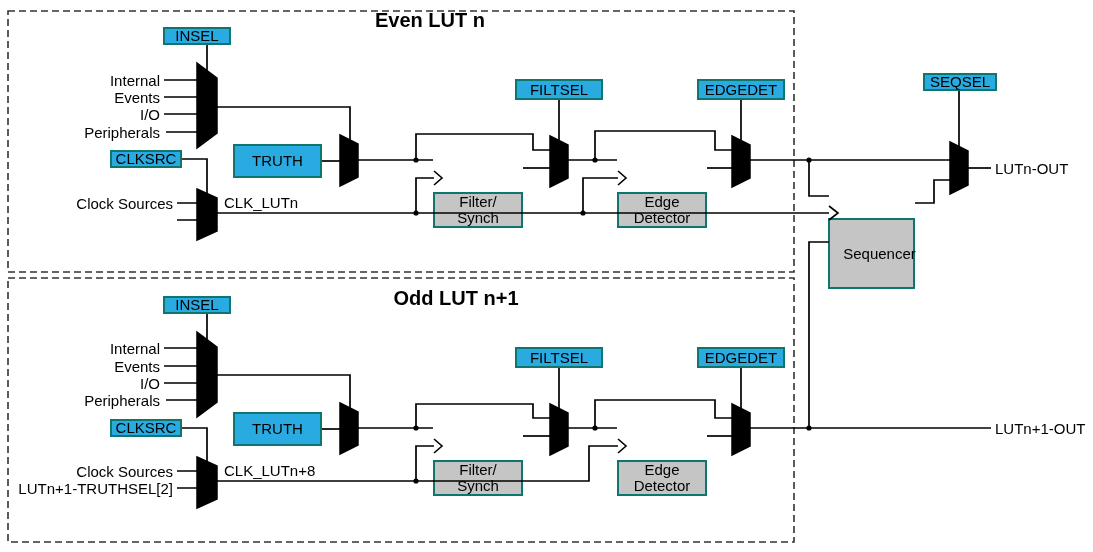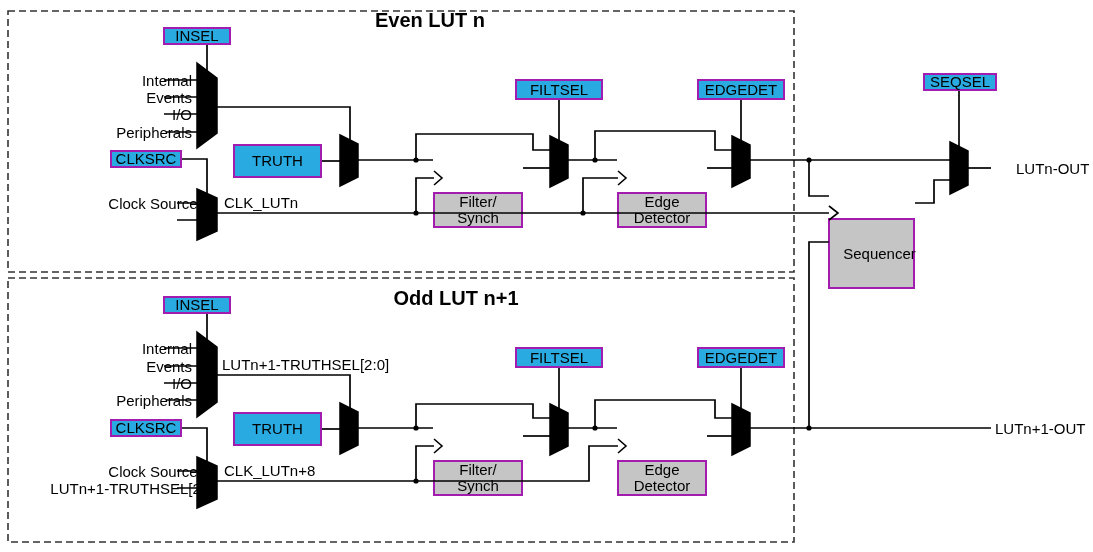--- a/index.html
+++ b/index.html
@@ -1,24 +1,24 @@
 <!DOCTYPE html>
 <html><head>
 <meta charset="utf-8">
 <style>
   html,body{margin:0;padding:0;background:#fff;}
   body{font-family:"Liberation Sans",sans-serif;color:#000;}
   #stage{position:relative;width:1093px;height:552px;background:#fff;overflow:hidden;}
-  .box{position:absolute;box-sizing:border-box;border:2px solid #a21caf;display:flex;
+  .box{position:absolute;box-sizing:border-box;border:2px solid #0f766e;display:flex;
        flex-direction:column;align-items:center;justify-content:center;text-align:center;
        z-index:1;font-size:15px;line-height:16px;}
   .blue{background:#29ABE2;}
   .gray{background:#C5C5C5;margin-top:40px;}
   .lbl{position:absolute;z-index:3;font-size:15px;line-height:17px;white-space:nowrap;}
-  .rt{text-align:right;padding-left:32px;}
+  .rt{text-align:right;}
   .title{font-weight:bold;font-size:20px;transform:translateX(-50%);}
   svg.wires{position:absolute;left:0;top:0;z-index:2;pointer-events:none;}
   .wire{stroke:#000;stroke-width:1.7;fill:none;}
   .mux{fill:#000;stroke:#000;stroke-width:1.5;}
   .dot{fill:#000;}
   .chev{fill:none;stroke:#000;stroke-width:1.6;}
   .dash{fill:none;stroke:#333;stroke-width:1.6;stroke-dasharray:7 4;}
 </style>
 </head>
 <body>
@@ -165,25 +165,24 @@
 
   <div class="lbl title" style="left:430px;top:12px;">Even LUT n</div>
   <div class="lbl title" style="left:456px;top:290px;">Odd LUT n+1</div>
 
   <div class="lbl rt" style="left:0;width:160px;top:72px;">Internal</div>
   <div class="lbl rt" style="left:0;width:160px;top:89px;">Events</div>
   <div class="lbl rt" style="left:0;width:160px;top:106px;">I/O</div>
   <div class="lbl rt" style="left:0;width:160px;top:124px;">Peripherals</div>
   <div class="lbl rt" style="left:0;width:173px;top:195px;">Clock Sources</div>
   <div class="lbl" style="left:224px;top:194px;">CLK_LUTn</div>
-  <div class="lbl" style="left:995px;top:160px;margin-left:21px;">LUTn-OUT</div>
+  <div class="lbl" style="left:995px;top:160px;">LUTn-OUT</div>
 
   <div class="lbl rt" style="left:0;width:160px;top:340px;">Internal</div>
   <div class="lbl rt" style="left:0;width:160px;top:358px;">Events</div>
   <div class="lbl rt" style="left:0;width:160px;top:375px;">I/O</div>
   <div class="lbl rt" style="left:0;width:160px;top:392px;">Peripherals</div>
   <div class="lbl rt" style="left:0;width:173px;top:463px;">Clock Sources</div>
   <div class="lbl rt" style="left:0;width:173px;top:480px;">LUTn+1-TRUTHSEL[2]</div>
-  <div class="lbl" style="left:222px;top:356px;">LUTn+1-TRUTHSEL[2:0]</div>
   <div class="lbl" style="left:224px;top:462px;">CLK_LUTn+8</div>
   <div class="lbl" style="left:995px;top:420px;">LUTn+1-OUT</div>
 
 </div>
 
 </body></html>

